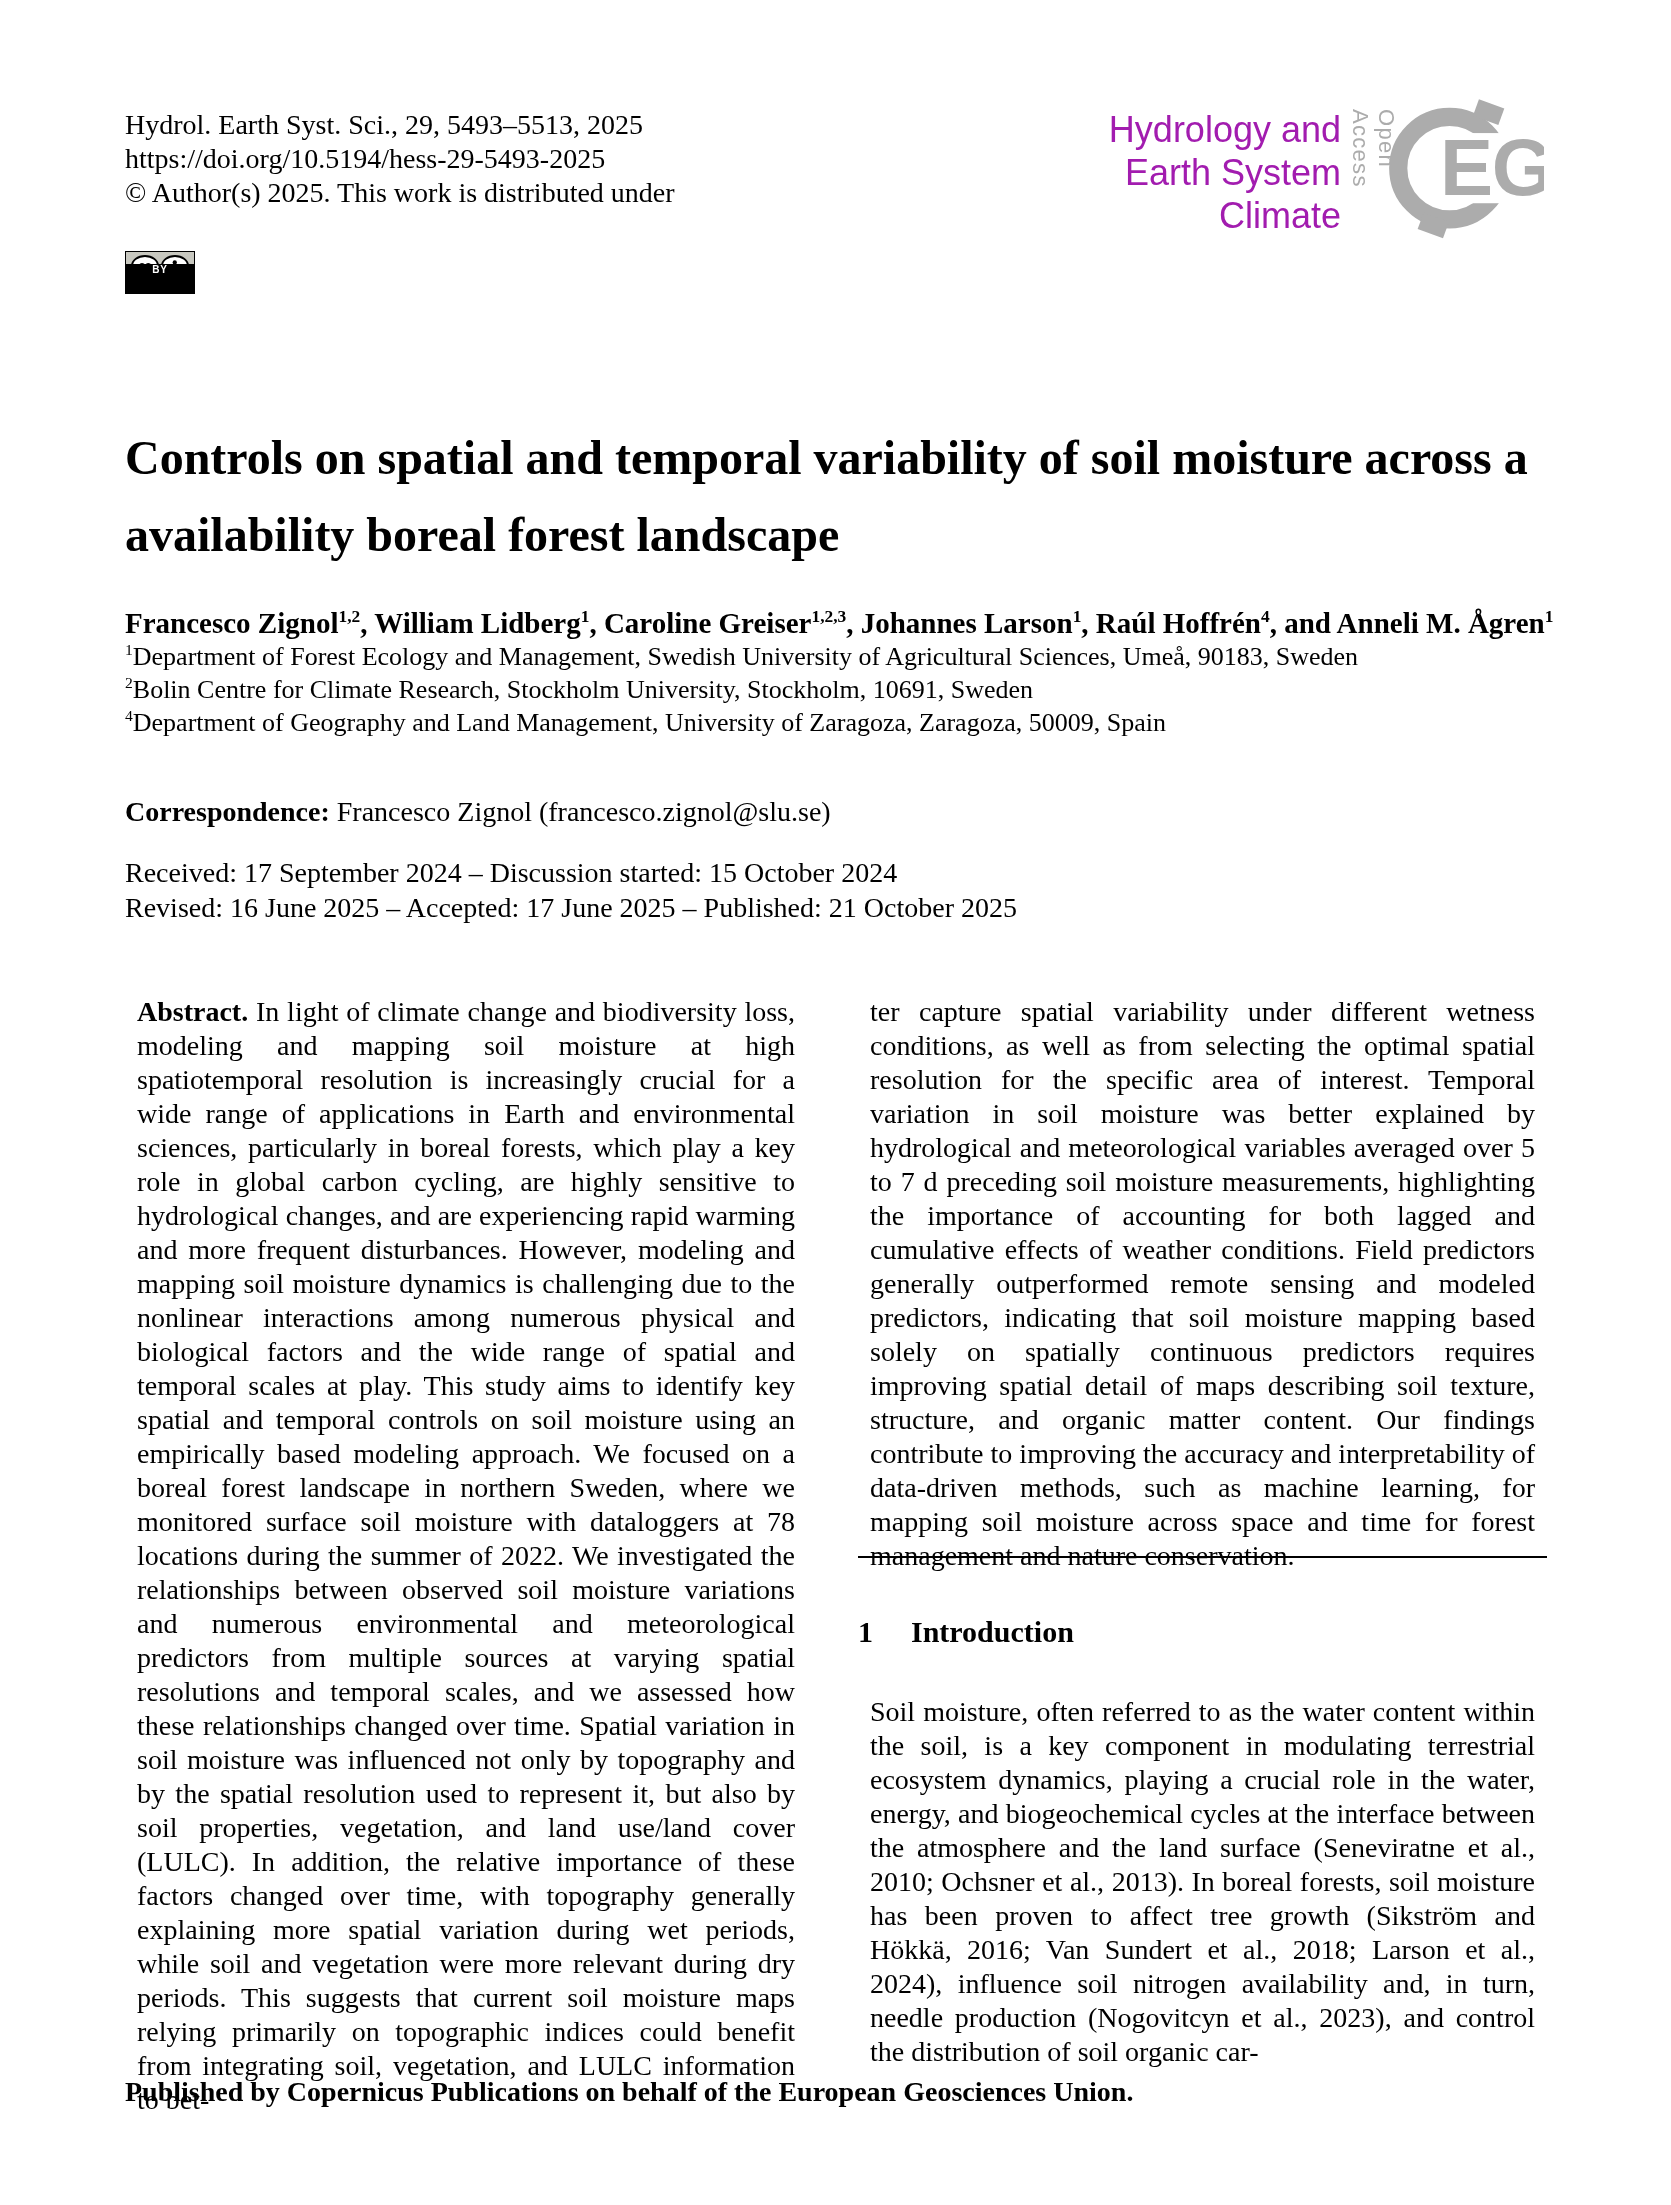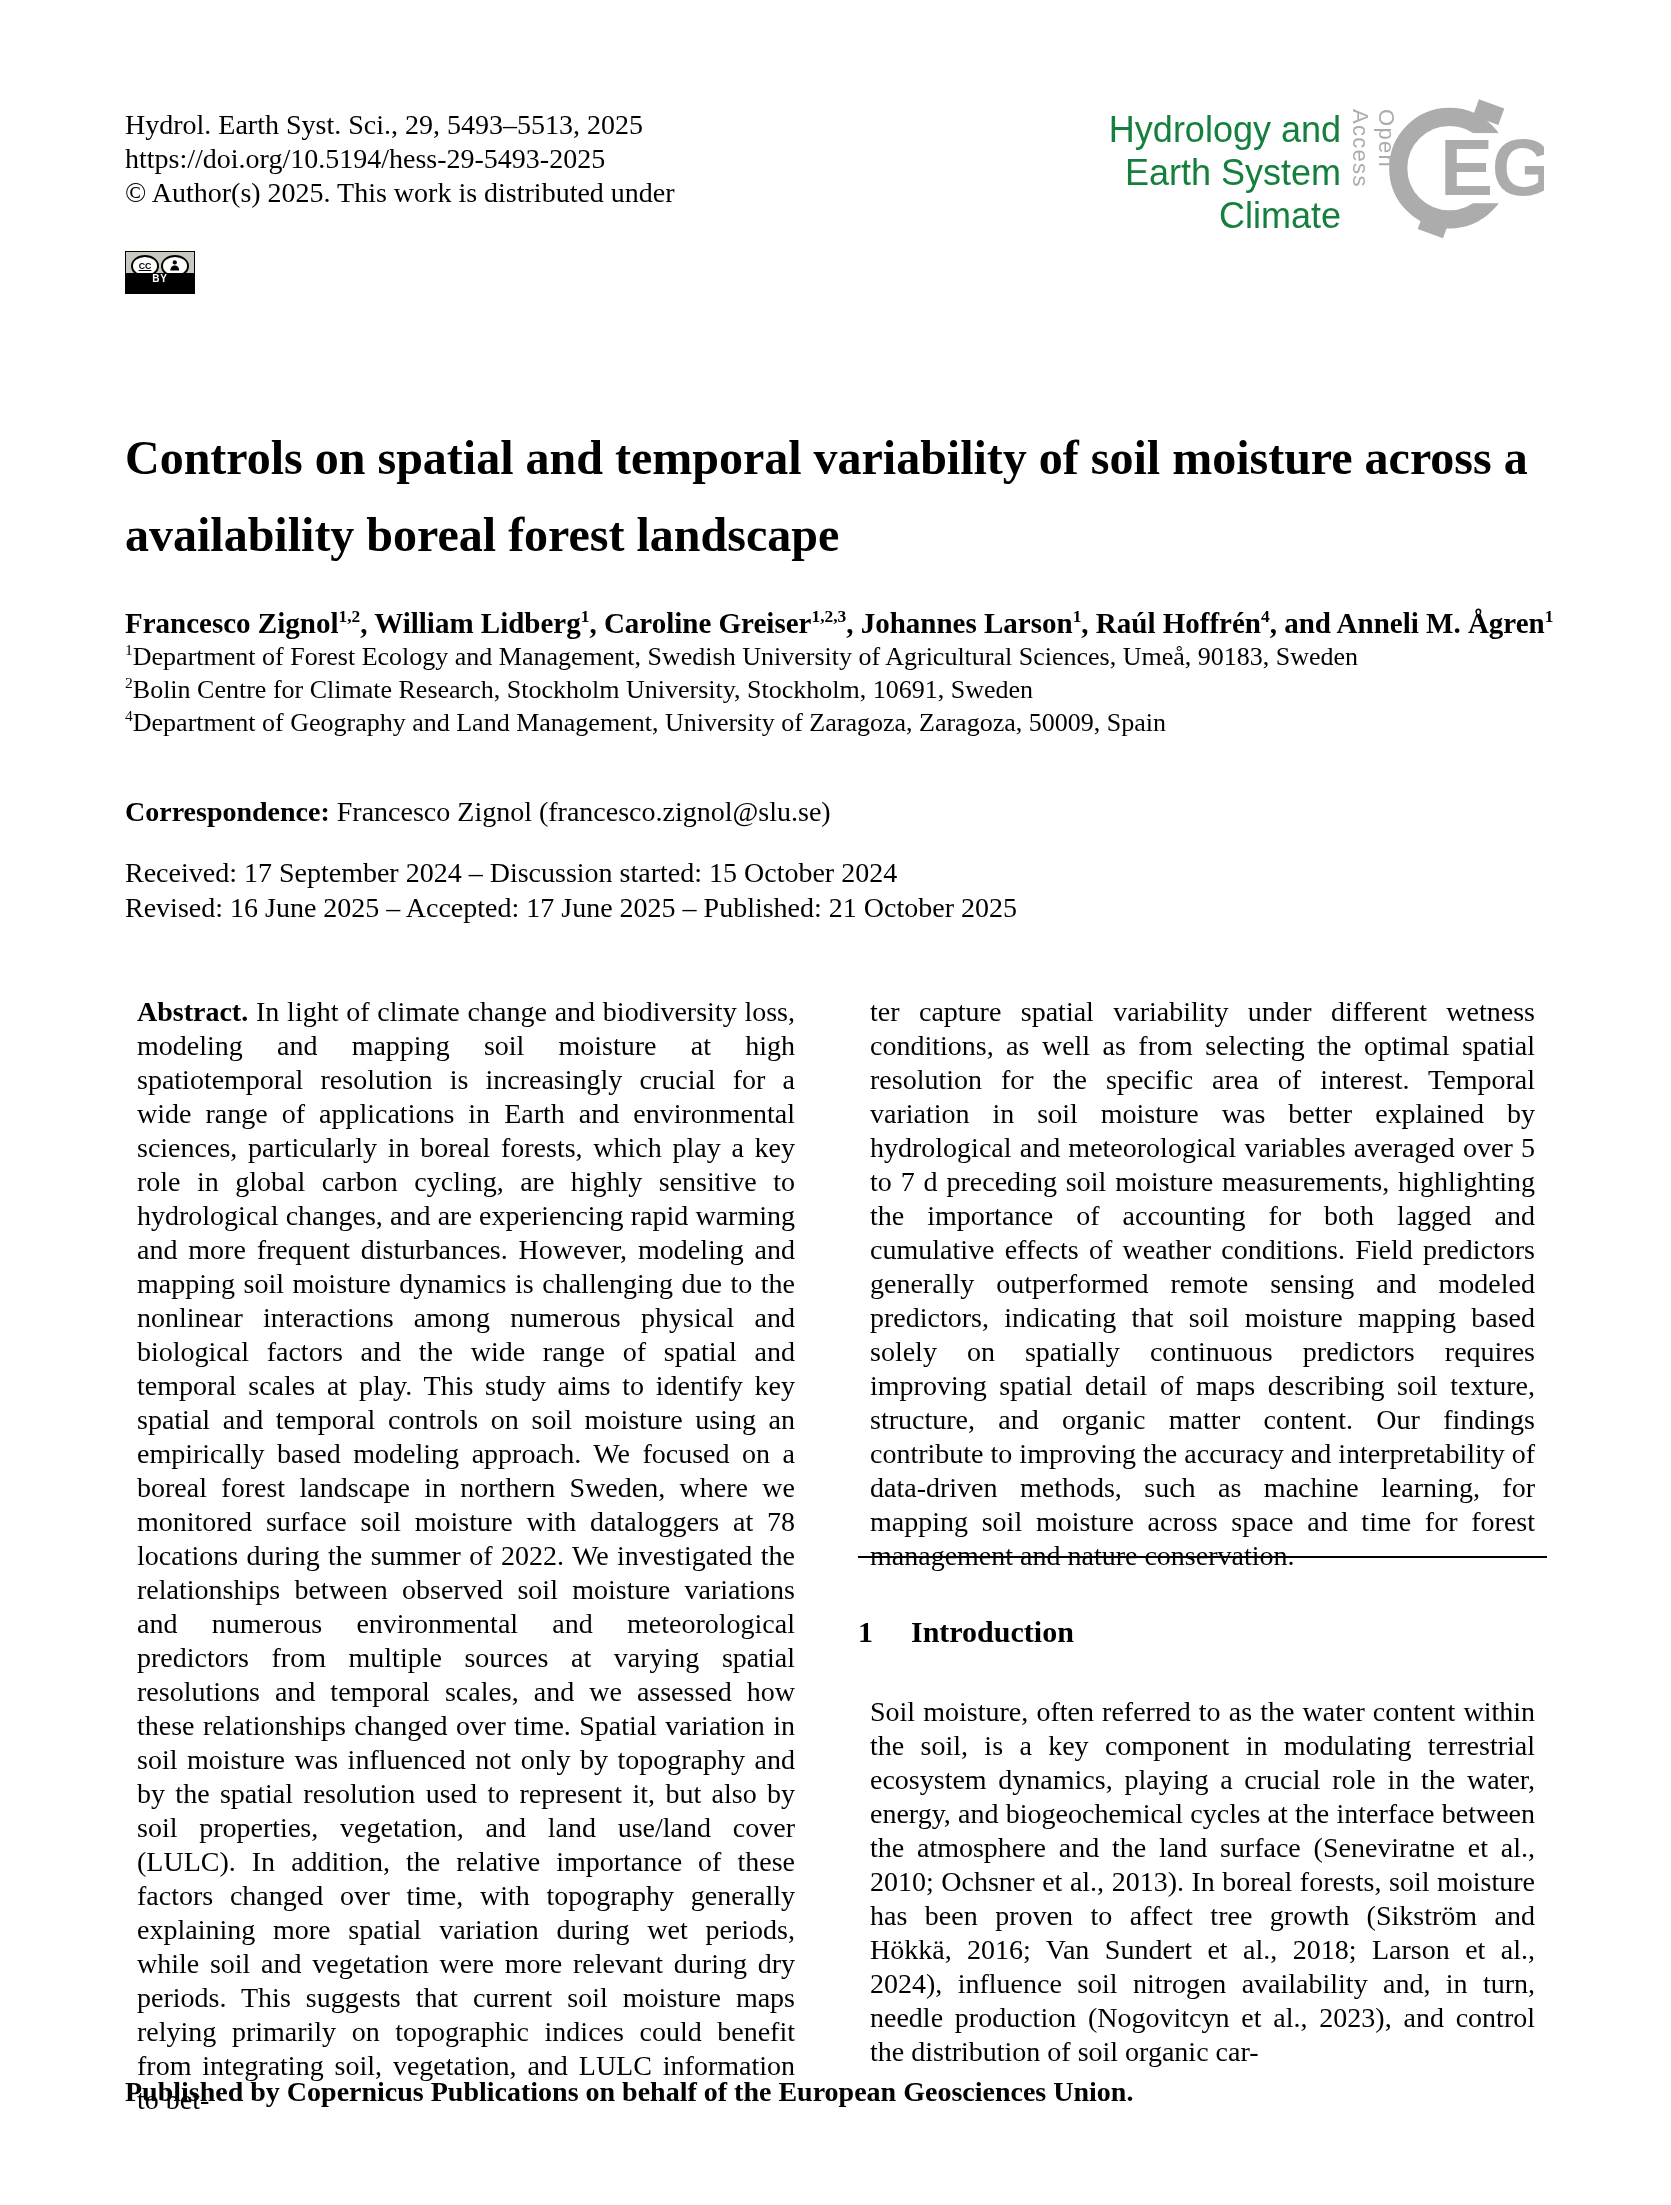--- a/index.html
+++ b/index.html
@@ -26,21 +26,21 @@
   .cc-top{
     height:28px; display:flex; align-items:center; justify-content:space-around; padding:0 4px;
   }
   .cc-circle{
     width:28px; height:21.6px; border-radius:50%;
     border:2px solid #000; background:#fff; box-sizing:border-box;
     display:flex; align-items:center; justify-content:center;
     font-family:"Liberation Sans", sans-serif; font-weight:bold; font-size:8.8px;text-decoration:underline;
   }
   .cc-bottom{
-    position:absolute; bottom:0; left:0; right:0; height:20px;
+    position:absolute; bottom:0; left:0; right:0; height:29px;
     background:#000; color:#fff; text-align:center;
     font-family:"Liberation Sans", sans-serif; font-weight:bold; font-size:10px; line-height:12px;
     letter-spacing:0.7px;
   }
   .journal-name{
     position:absolute; left:802px; top:108px; width:539px;
     text-align:right;
     font-family:"Liberation Sans", sans-serif;
     font-size:36px; line-height:43px;
   }
@@ -111,21 +111,21 @@
       <span class="cc-circle">
         <svg width="13.5" height="13.5" viewBox="0 0 20 20" aria-hidden="true">
           <circle cx="10" cy="5" r="3.2" fill="#000"></circle>
           <path d="M3.5,17 C3.5,11.5 7,9.5 10,9.5 C13,9.5 16.5,11.5 16.5,17 Z" fill="#000"></path>
         </svg>
       </span>
     </div>
     <div class="cc-bottom">BY</div>
   </div>
 
-  <div class="journal-name" style="color: #15803d;">
+  <div class="journal-name" style="color: #a21caf;">
       <div>Hydrology and</div>
       <div>Earth System</div>
       <div>Climate</div>
     </div>
   <div class="open-access" style="color: rgb(172, 172, 172);">Open Access</div>
 
   <div class="egu-logo">
     <svg width="162" height="143" viewBox="0 0 240 212" aria-hidden="true">
       <circle cx="100" cy="104" r="76" fill="none" stroke="#acacac" stroke-width="27"></circle>
       <rect x="138" y="8" width="40" height="26" fill="#acacac" transform="rotate(20 158 21)"></rect>

